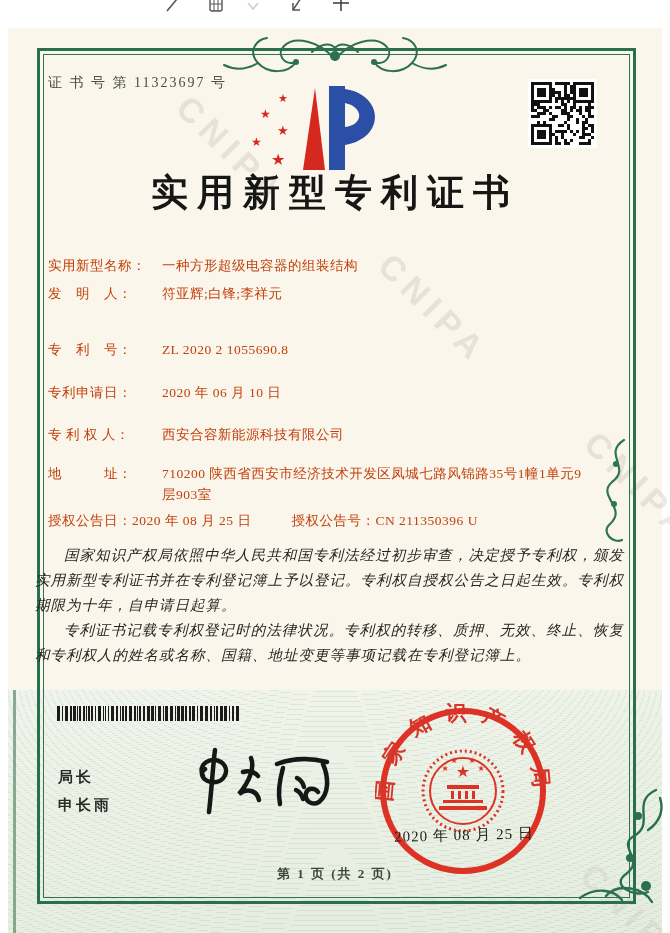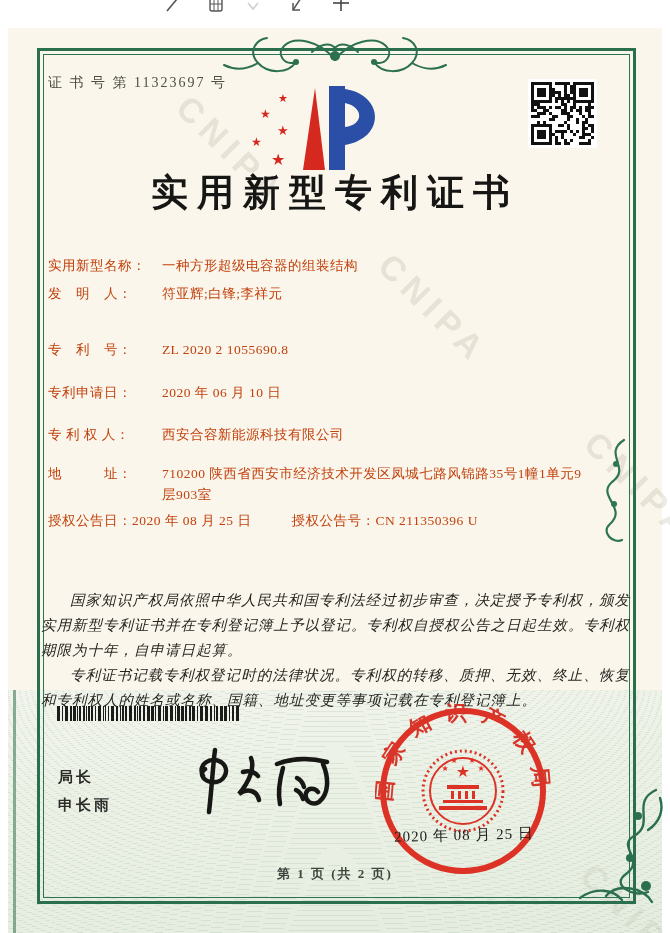--- a/index.html
+++ b/index.html
@@ -25,21 +25,21 @@
   .wm.faint{color:rgba(138,128,102,0.10);}
   
   .certno{position:absolute;left:48px;top:74px;z-index:5;font-size:14px;letter-spacing:2px;color:#4b4e44;}
   .title{position:absolute;left:0;top:168px;width:670px;text-align:center;z-index:5;margin:0;
          font-size:37px;font-weight:700;letter-spacing:9px;color:#161614;}
   .row{position:absolute;left:48px;z-index:5;font-size:13.5px;color:#c2410c;letter-spacing:0.5px;line-height:21px;}
   .lbl{display:inline-block;width:110px;white-space:nowrap;vertical-align:top;}
   .val{display:inline-block;vertical-align:top;}
   .val.addr{width:426px;}
   .grant2{margin-left:40px;}
-  .bodytext{position:absolute;left:41px;top:543px;width:589px;z-index:5;margin-top:45px;}
+  .bodytext{position:absolute;left:35px;top:543px;width:589px;z-index:5;}
   .bodytext p{margin:0;text-indent:2em;text-align:justify;font-size:14.5px;line-height:25px;
               font-style:italic;letter-spacing:1px;color:#25251f;}
   .barcode{position:absolute;left:57px;top:706px;width:185px;height:15px;z-index:5;}
   .officer{position:absolute;left:58px;top:763px;z-index:5;font-size:15px;font-weight:700;
            letter-spacing:3px;color:#2b2b28;line-height:28px;}
   .sig{position:absolute;left:185px;top:738px;z-index:6;}
   .seal{position:absolute;left:375px;top:703px;z-index:5;opacity:.93;}
   .sealdate{position:absolute;left:378px;top:826px;width:172px;text-align:center;z-index:7;
             font-size:15px;color:#1d1d1b;letter-spacing:1px;transform:rotate(-1.5deg);}
   .pagenum{position:absolute;left:160px;top:865px;width:350px;text-align:center;z-index:5;

